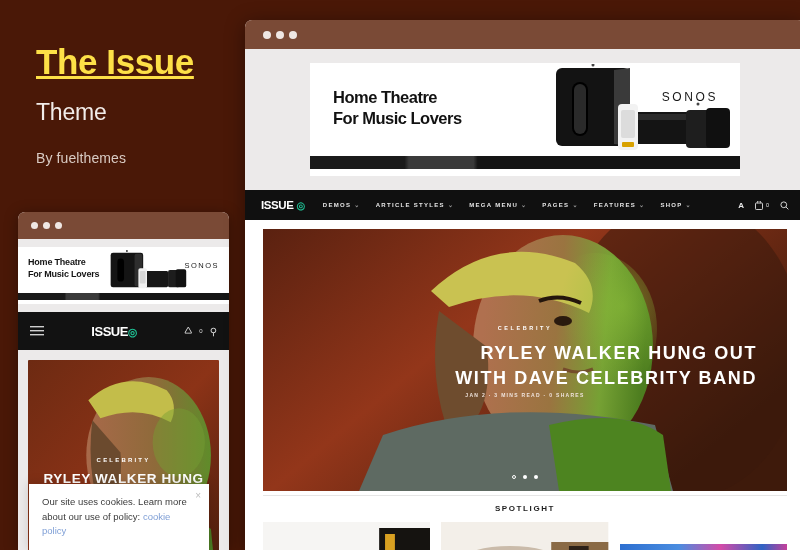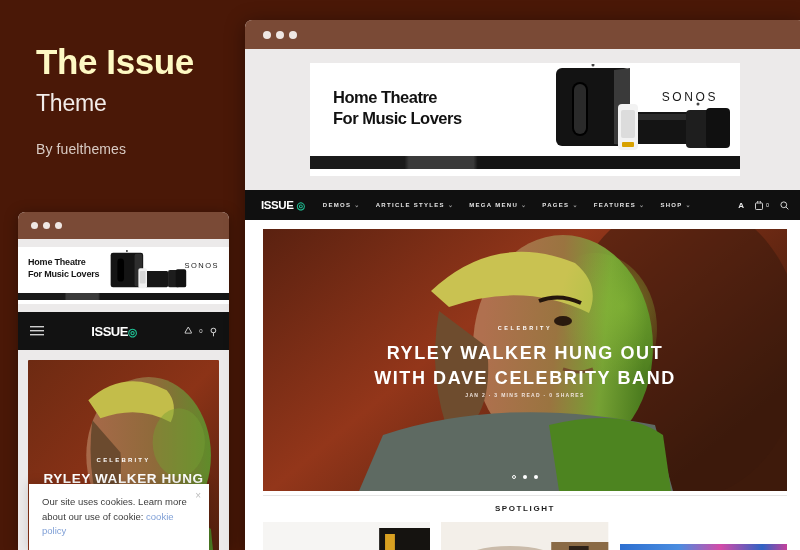--- a/index.html
+++ b/index.html
@@ -6,26 +6,26 @@
   html, body {
     width: 800px; height: 550px; overflow: hidden;
     background: #4a1807;
     font-family: "Liberation Sans", sans-serif;
   }
   .stage { position: relative; width: 800px; height: 550px; overflow: hidden; }
 
   
   .promo { position: absolute; left: 36px; top: 44px; width: 200px; }
   .promo-title {
-    font-size: 35px; font-weight: 700; color: #fef9c3;
-    letter-spacing: -0.4px; line-height: 1.05; white-space: nowrap;
+    font-size: 35px; font-weight: 700; color: #fde047;
+    letter-spacing: -0.4px; line-height: 1.05; white-space: nowrap; text-decoration: underline;
   }
   .promo-sub {
     font-size: 23px; font-weight: 400; color: #f2ece9;
-    margin-top: 9px; letter-spacing: -0.2px;
+    margin-top: 18px; letter-spacing: -0.2px;
   }
   .promo-author {
     font-size: 14px; font-weight: 400; color: #d9cbc4;
     margin-top: 24px; letter-spacing: 0.1px;
   }
 
   
   .dots { display: flex; align-items: center; gap: 5px; }
   .dot { border-radius: 50%; background: #efe7e3; }
 
@@ -145,21 +145,21 @@
   .d-hero-wrap { background: #ffffff; padding: 9px 18px 0 18px; }
   .d-hero {
     height: 262px; position: relative; overflow: hidden;
   }
   .hero-photo { position: absolute; inset: 0; }
   .h-cat {
     position: absolute; left: 0; right: 0; top: 96px; text-align: center;
     color: #ffffff; font-size: 5.5px; letter-spacing: 2.6px; font-weight: 700;
   }
   .h-title {
-    position: absolute; left: 30px; right: 30px; top: 112px; text-align: center;
+    position: absolute; left: 30px; right: 30px; top: 112px; text-align: right;
     color: #ffffff; font-size: 18px; font-weight: 800;
     letter-spacing: 1.6px; line-height: 1.38;
   }
   .h-meta {
     position: absolute; left: 0; right: 0; top: 163px; text-align: center;
     color: #efe3dc; font-size: 5px; letter-spacing: 1.3px; font-weight: 600;
   }
   .h-dots {
     position: absolute; left: 0; right: 0; bottom: 12px;
     display: flex; justify-content: center; align-items: center; gap: 7px;
@@ -263,21 +263,21 @@
           <ellipse cx="150" cy="82" rx="26" ry="34" fill="#76a033" opacity="0.45"></ellipse>
         </svg>
         <div class="m-cat">CELEBRITY</div>
         <div class="m-title">RYLEY WALKER HUNG OUT WITH DAVE MATTHEWS BAND</div>
       </div>
     </div>
 
     <div class="cookie">
       <span class="cookie-x">×</span>
       <span>Our site uses cookies. Learn more about our</span>
-      <span style="color:#3b3b3b">use of cookie:</span>
+      <span style="color:#3b3b3b">use of policy:</span>
       <a href="#">cookie policy</a>
     </div>
   </div>
 
   <div class="desktop">
     <div class="d-bar">
       <div class="dots">
         <span class="dot"></span>
         <span class="dot"></span>
         <span class="dot"></span>

